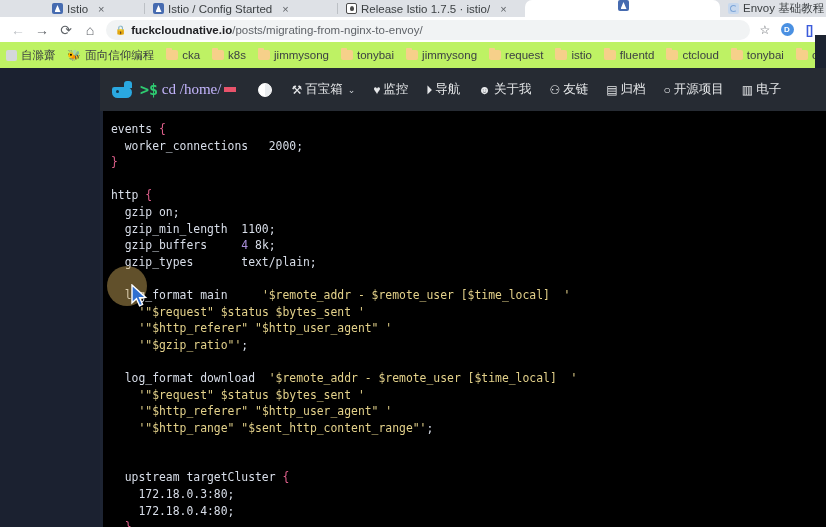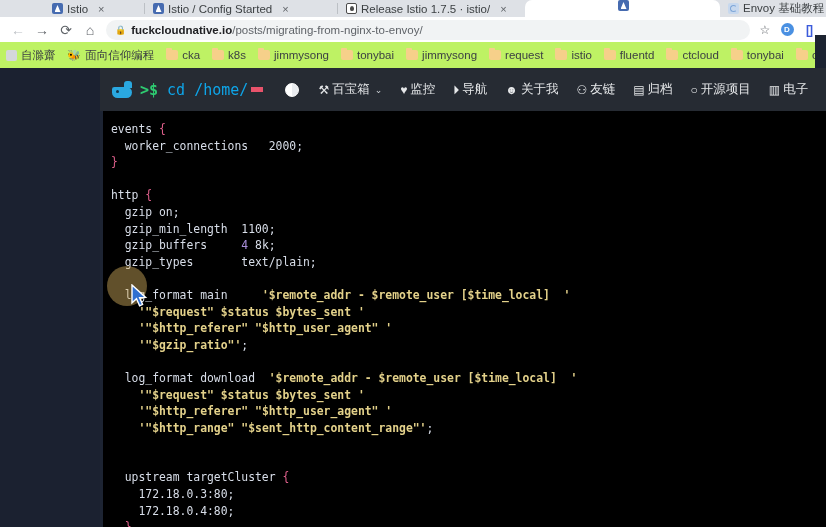--- a/index.html
+++ b/index.html
@@ -137,21 +137,21 @@
   .logo-whale .eye {
     position: absolute; left: 4px; bottom: 6px; width: 3px; height: 3px;
     background: #12354a; border-radius: 50%;
   }
   .prompt {
     font-family: "DejaVu Sans Mono", monospace; font-size: 15px;
     display: flex; align-items: center; gap: 0; white-space: pre;
     margin-right: 22px; flex: 0 0 auto;
   }
   .prompt .sym { color: #2ecc71; font-weight: 700; }
-  .prompt .cmd { color: #0ea5e9; }
+  .prompt .cmd { color: #c4b5fd; font-family: Liberation Serif, serif; }
   .prompt .caret { display:inline-block; width: 12px; height: 5px; background: #e8536b; margin-left: 3px; }
 
   .navitems { display: flex; align-items: center; gap: 0; flex: 1 1 auto; min-width: 0; }
   .navitem {
     display: flex; align-items: center; gap: 3px;
     color: #e6e8ea; font-size: 12.5px; white-space: nowrap;
     padding: 0 9px; flex: 0 0 auto;
   }
   .navitem .nico { font-size: 12px; line-height: 1; display:inline-block; }
   .navitem .chev { font-size: 9px; color: #cfd3d8; margin-left: 2px; }
@@ -173,21 +173,21 @@
     background: #000000; overflow: hidden;
   }
   .code {
     font-family: "DejaVu Sans Mono", monospace;
     font-size: 11.4px; line-height: 16.6px;
     color: #d8dee9; white-space: pre;
     padding: 10px 0 0 8px;
   }
   .code .br { color: #e0608c; }
   .code .num { color: #a98eda; }
-  .code .str { color: #e3d18a; font-weight: bold; }
+  .code .str { color: #e3d18a; }
 
   
   .hl-circle {
     position: absolute; left: 107px; top: 198px; width: 40px; height: 40px;
     border-radius: 50%; background: rgba(214,177,96,0.45);
     pointer-events: none;
   }
   .cursor { position: absolute; left: 131px; top: 216px; width: 17px; height: 24px; }
 </style>
 </head>

